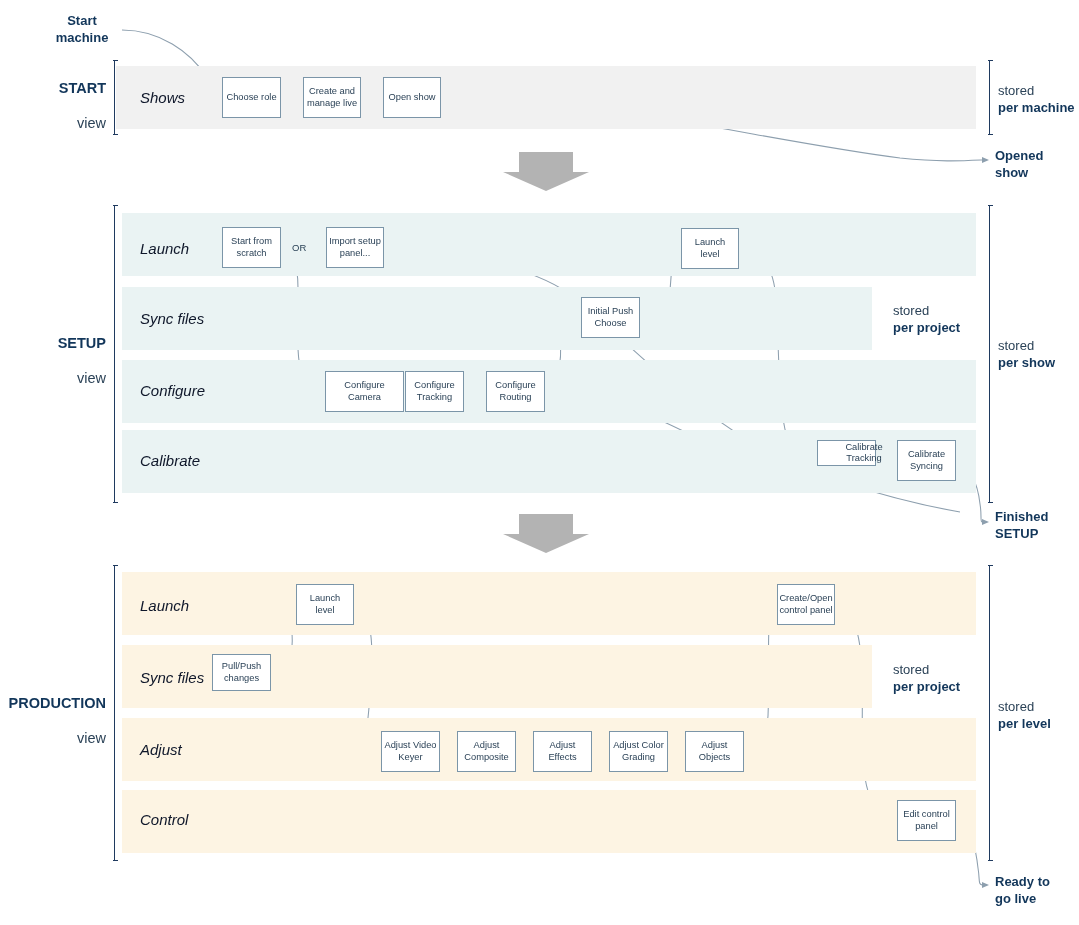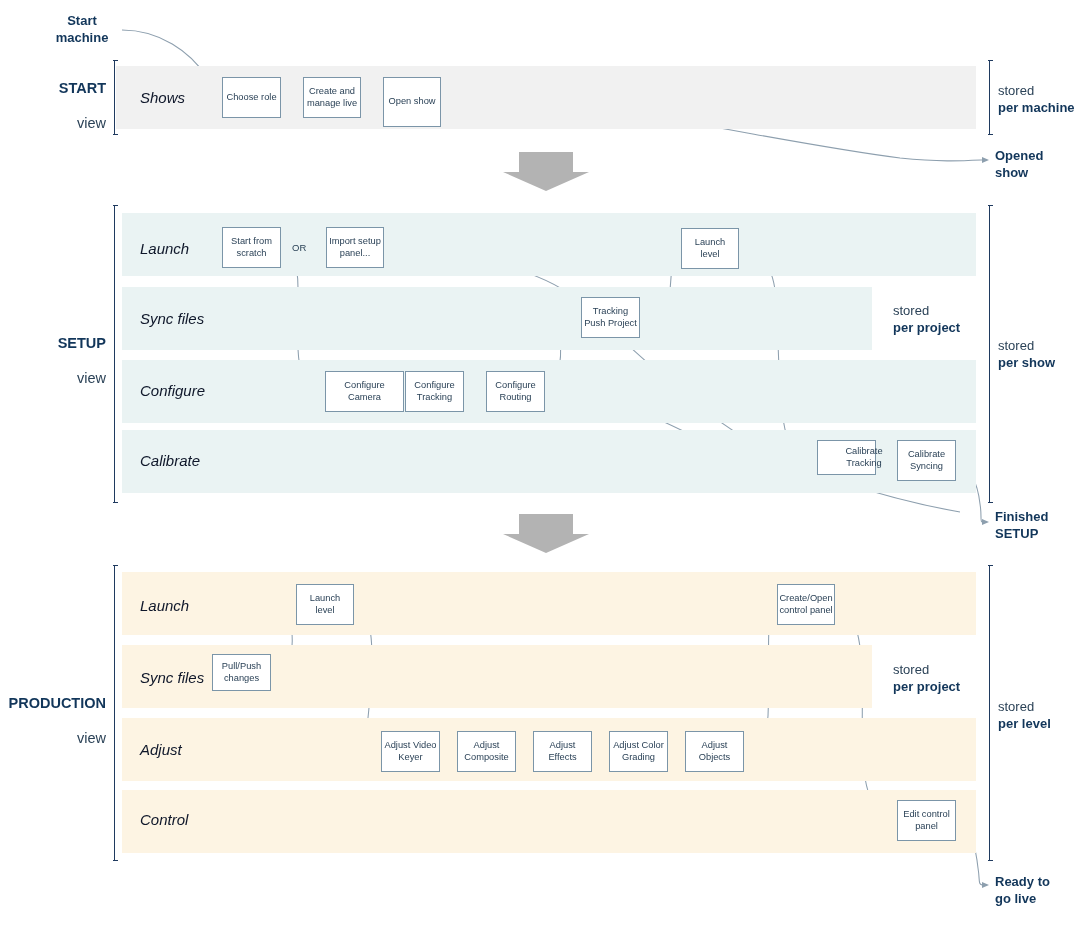--- a/index.html
+++ b/index.html
@@ -140,21 +140,21 @@
 
   <div class="phase" style="left:0px;top:79px;width:106px;">
     <span class="p1">START</span>
     <span class="p2">view</span>
   </div>
 
   <div class="rowlabel" style="left:140px;top:89px;">Shows</div>
 
   <div class="node" style="left:222px;top:77px;width:59px;height:41px;">Choose role</div>
   <div class="node" style="left:303px;top:77px;width:58px;height:41px;">Create and manage live</div>
-  <div class="node" style="left:383px;top:77px;width:58px;height:50px;">Open show</div>
+  <div class="node" style="left:383px;top:77px;width:58px;height:41px;">Open show</div>
 
   <div class="bracket" style="left:989px;top:60px;height:75px;"></div>
   <div class="ann center" style="left:998px;top:82px;">
     <span class="a1">stored</span>
     <span class="a2">per machine</span>
   </div>
 
   <div class="term" style="left:40px;top:12px;width:84px;">
     <span>Start</span><br>
     <span>machine</span>
@@ -180,27 +180,27 @@
   <div class="rowlabel" style="left:140px;top:240px;">Launch</div>
   <div class="rowlabel" style="left:140px;top:310px;">Sync files</div>
   <div class="rowlabel" style="left:140px;top:382px;">Configure</div>
   <div class="rowlabel" style="left:140px;top:452px;">Calibrate</div>
 
   <div class="node" style="left:222px;top:227px;width:59px;height:41px;">Start from scratch</div>
   <div class="orlabel" style="left:292px;top:242px;">OR</div>
   <div class="node" style="left:326px;top:227px;width:58px;height:41px;">Import setup panel...</div>
   <div class="node" style="left:681px;top:228px;width:58px;height:41px;">Launch level</div>
 
-  <div class="node" style="left:581px;top:297px;width:59px;height:41px;">Tracking Push Project</div>
+  <div class="node" style="left:581px;top:297px;width:59px;height:41px;">Initial Push Choose</div>
 
   <div class="node" style="left:325px;top:371px;width:79px;height:41px;">Configure Camera</div>
   <div class="node" style="left:405px;top:371px;width:59px;height:41px;">Configure Tracking</div>
   <div class="node" style="left:486px;top:371px;width:59px;height:41px;">Configure Routing</div>
 
-  <div class="node" style="left:817px;top:440px;width:59px;height:35px;padding-left:37px;">Calibrate Tracking</div>
+  <div class="node" style="left:817px;top:440px;width:59px;height:26px;padding-left:37px;">Calibrate Tracking</div>
   <div class="node" style="left:897px;top:440px;width:59px;height:41px;">Calibrate Syncing</div>
 
   <div class="ann center" style="left:893px;top:302px;">
     <span class="a1">stored</span>
     <span class="a2">per project</span>
   </div>
 
   <div class="bracket" style="left:989px;top:205px;height:298px;"></div>
   <div class="ann center" style="left:998px;top:337px;">
     <span class="a1">stored</span>

